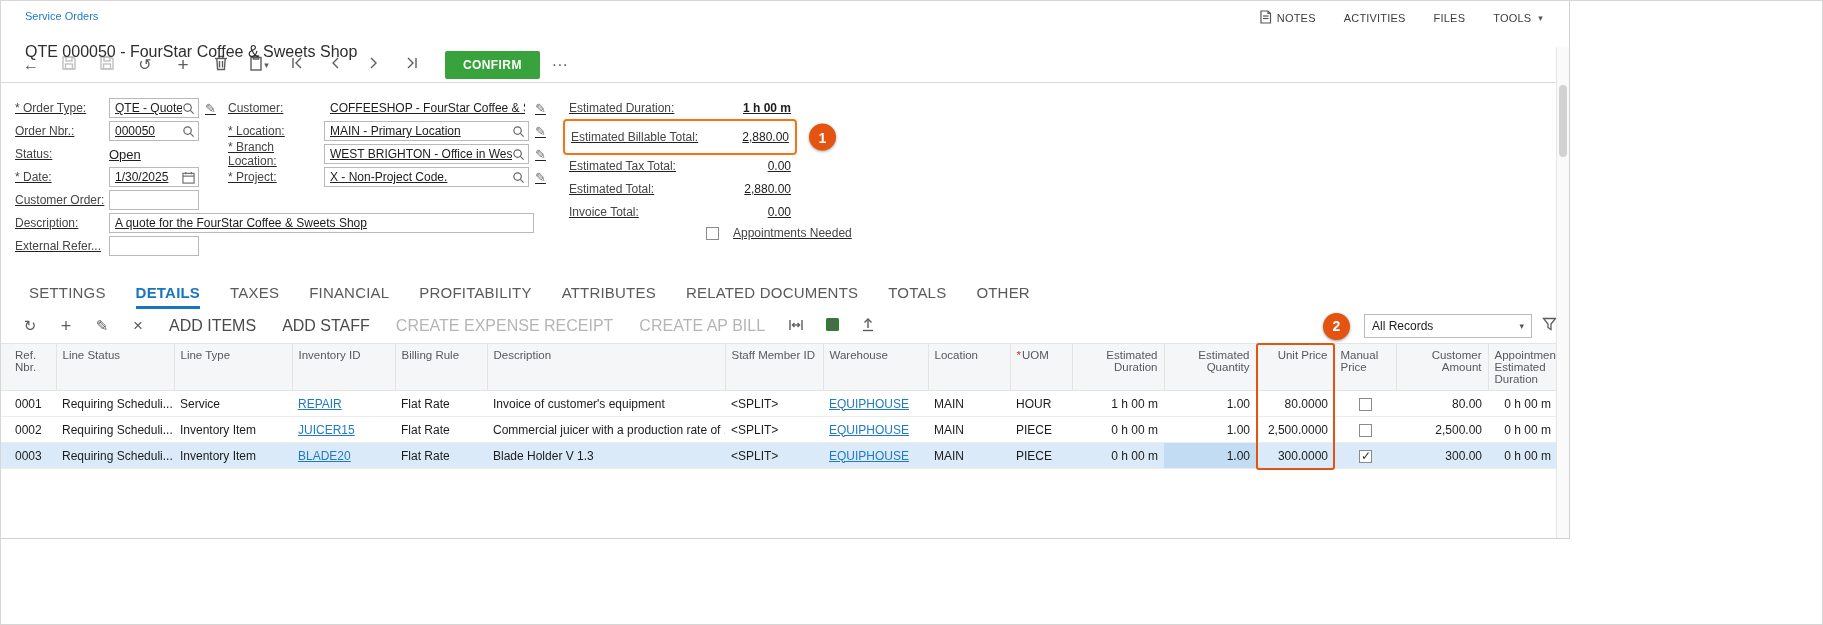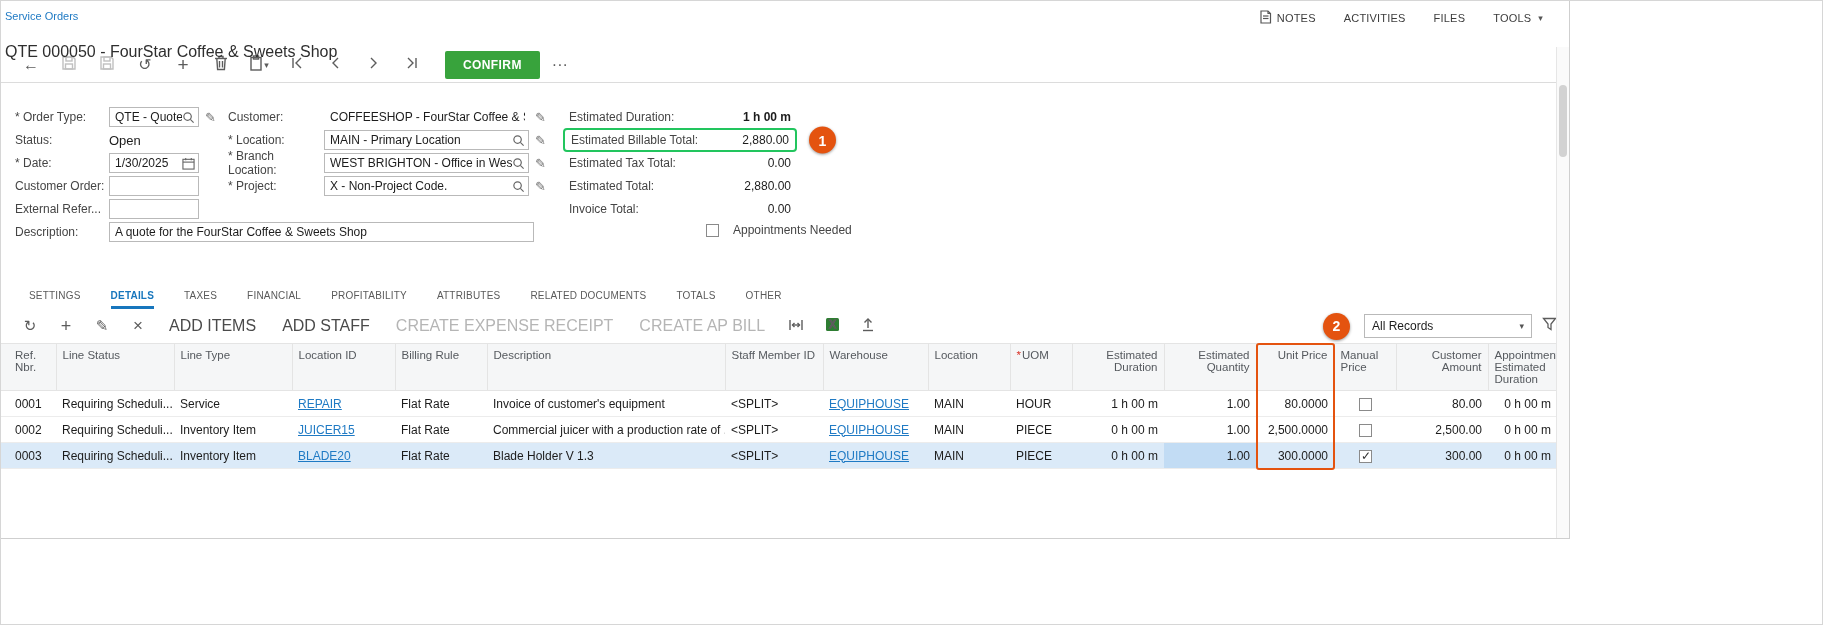--- a/index.html
+++ b/index.html
@@ -6,41 +6,41 @@
   html,body { margin:0; padding:0; }
   body {
     width:1823px; height:625px; background:#fff; position:relative;
     font-family:"Liberation Sans", sans-serif; color:#222;
     border:1px solid #d6d6d6; overflow:hidden;
   }
   .app { position:absolute; top:0; left:0; width:1569px; height:538px;
          border-right:1px solid #cfcfcf; border-bottom:1px solid #cfcfcf; background:#fff; }
 
   
-  .titlebar { position:relative; height:46px; padding:5px 4px 0; }
+  .titlebar { position:relative; height:46px; padding:5px 24px 0; }
   .breadcrumb { font-size:11px; color:#1f7ac4; text-decoration:none; cursor:pointer; }
   .page-title { font-size:16px; color:#2e2e2e; margin-top:19px; white-space:nowrap; }
   .top-actions { position:absolute; top:9px; right:26px; display:flex; align-items:center; gap:28px; }
   .top-action { display:flex; align-items:center; gap:5px; font-size:11px; color:#3c3c3c; cursor:pointer; letter-spacing:.2px; }
   .top-action svg { stroke:#555; fill:none; stroke-width:1.2; }
   .caret { font-size:9px; color:#555; margin-left:2px; }
 
   
   .toolbar { display:flex; align-items:center; height:36px; padding:0 12px; border-bottom:1px solid #dcdcdc; gap:2px; }
   .icon-btn { min-width:36px; height:30px; display:flex; align-items:center; justify-content:center;
               color:#5c5c5c; font-size:16px; cursor:pointer; border-radius:2px; }
   .icon-btn svg { stroke:#5c5c5c; fill:none; stroke-width:1.4; }
   .icon-btn.disabled, .icon-btn.disabled svg { color:#c0c0c0; stroke:#c0c0c0; cursor:default; }
   .btn-confirm { margin-left:14px; background:#38a33c; color:#fff; font-size:12px; font-weight:bold;
                  letter-spacing:.4px; border:none; padding:7px 18px; border-radius:2px; cursor:pointer; }
   .paste-caret { font-size:9px; color:#5c5c5c; margin-left:1px; }
 
   
   .form-area { position:relative; height:196px; }
-  .fcol { position:absolute; top:24px; }
+  .fcol { position:absolute; top:15px;text-decoration:underline; }
   .col-left { left:14px; }
   .col-mid  { left:227px; }
   .col-right{ left:568px; }
   .frow { display:flex; align-items:center; height:20px; margin-bottom:3px; }
   .flabel { font-size:12px; color:#454545; }
   .col-left .flabel { width:94px; }
   .col-mid  .flabel { width:96px; }
   .fbox { border:1px solid #b9b9b9; height:20px; display:flex; align-items:center;
           padding:0 3px 0 5px; font-size:12px; color:#1c1c1c; background:#fff; overflow:hidden; }
   .fval { flex:1; white-space:nowrap; overflow:hidden; }
@@ -49,32 +49,32 @@
   .ftext { font-size:13px; color:#1c1c1c; }
   .pencil { margin-left:6px; font-size:13px; color:#6f6f6f; cursor:pointer; }
   .mag svg, .cal svg { display:block; }
 
   
   .sumrow { position:relative; width:222px; display:flex; justify-content:space-between;
             align-items:center; height:20px; margin-bottom:3px; }
   .sumlabel { font-size:12px; color:#454545; }
   .sumval { font-size:12px; color:#1c1c1c; }
   .sumval.bold { font-weight:bold; }
-  .sumrow.highlight { border:2px solid #22c55e; border-radius:4px; height:24px; margin:-2px -6px 1px;
-                      padding:4px 6px; width:234px; }
+  .sumrow.highlight { border:2px solid #f97316; border-radius:4px; height:24px; margin:-2px -6px 1px;
+                      padding:16px 6px; width:234px; }
   .num-badge { width:27px; height:27px; border-radius:50%; background:#e4530f; color:#fff; font-size:14px;
                font-weight:bold; display:flex; align-items:center; justify-content:center;
                box-shadow:0 1px 3px rgba(0,0,0,.4); }
   .badge-1 { position:absolute; left:calc(100% + 14px); top:50%; transform:translateY(-50%); }
   .cbrow { display:flex; align-items:center; gap:14px; margin:4px 0 0 137px; }
   .cb { width:13px; height:13px; border:1px solid #8a8a8a; background:#fff; display:inline-block; }
 
   
   .tabs { display:flex; gap:30px; padding:0 0 0 28px; height:30px; align-items:flex-end; }
-  .tab { font-size:10px; color:#5a5a5a; padding-bottom:8px; cursor:pointer; letter-spacing:.2px; white-space:nowrap; }
+  .tab { font-size:15px; color:#5a5a5a; padding-bottom:8px; cursor:pointer; letter-spacing:.2px; white-space:nowrap; }
   .tab.active { color:#1776bd; font-weight:bold; border-bottom:3px solid #1776bd; padding-bottom:5px; }
 
   
   .grid-toolbar { display:flex; align-items:center; height:34px; padding:0 12px; gap:2px; }
   .gt-icon { min-width:34px; height:28px; display:flex; align-items:center; justify-content:center;
              color:#5c5c5c; font-size:15px; cursor:pointer; }
   .gt-icon svg { stroke:#5c5c5c; fill:none; stroke-width:1.4; }
   .txt-btn { font-size:16px; color:#4a4a4a; padding:0 12px; height:28px; line-height:28px; cursor:pointer; white-space:nowrap; }
   .txt-btn.disabled { color:#b5b5b5; cursor:default; }
   .gt-right { margin-left:auto; display:flex; align-items:center; gap:10px; }
@@ -219,20 +219,32 @@
           <span class="mag">
               <svg width="13" height="13" viewBox="0 0 14 14">
                 <circle cx="6" cy="6" r="4" stroke="#666" fill="none" stroke-width="1.3"></circle>
                 <line x1="9" y1="9" x2="12.5" y2="12.5" stroke="#666" stroke-width="1.3"></line>
               </svg>
             </span>
         </div>
         <span class="pencil">✎</span>
       </div>
       <div class="frow">
+        <span class="flabel">Order Nbr.:</span>
+        <div class="fbox w90">
+          <span class="fval">000050</span>
+          <span class="mag">
+              <svg width="13" height="13" viewBox="0 0 14 14">
+                <circle cx="6" cy="6" r="4" stroke="#666" fill="none" stroke-width="1.3"></circle>
+                <line x1="9" y1="9" x2="12.5" y2="12.5" stroke="#666" stroke-width="1.3"></line>
+              </svg>
+            </span>
+        </div>
+      </div>
+      <div class="frow">
         <span class="flabel">Status:</span>
         <span class="ftext">Open</span>
       </div>
       <div class="frow">
         <span class="flabel">* Date:</span>
         <div class="fbox w90">
           <span class="fval">1/30/2025</span>
           <span class="cal">
               <svg width="13" height="13" viewBox="0 0 14 14">
                 <rect x="1" y="2.5" width="12" height="10.5" stroke="#666" fill="none" stroke-width="1.2"></rect>
@@ -243,29 +255,29 @@
             </span>
         </div>
       </div>
       <div class="frow">
         <span class="flabel">Customer Order:</span>
         <div class="fbox w90">
           <span class="fval"></span>
         </div>
       </div>
       <div class="frow">
+        <span class="flabel">Description:</span>
+        <div class="fbox w425">
+          <span class="fval">A quote for the FourStar Coffee &amp; Sweets Shop</span>
+        </div>
+      </div>
+      <div class="frow">
         <span class="flabel">External Refer...</span>
         <div class="fbox w90">
           <span class="fval"></span>
-        </div>
-      </div>
-      <div class="frow">
-        <span class="flabel">Description:</span>
-        <div class="fbox w425">
-          <span class="fval">A quote for the FourStar Coffee &amp; Sweets Shop</span>
         </div>
       </div>
     </div>
 
     <div class="fcol col-mid">
       <div class="frow">
         <span class="flabel">Customer:</span>
         <div class="fbox w205 noborder">
           <span class="fval">COFFEESHOP - FourStar Coffee &amp; Swee</span>
         </div>
@@ -424,21 +436,21 @@
         <col style="width:78px">
           <col style="width:62px">
           <col style="width:92px">
           <col style="width:69px">
       </colgroup>
       <thead>
         <tr>
           <th>Ref. Nbr.</th>
           <th>Line Status</th>
           <th>Line Type</th>
-          <th>Location ID</th>
+          <th>Inventory ID</th>
           <th>Billing Rule</th>
           <th>Description</th>
           <th>Staff Member ID</th>
           <th>Warehouse</th>
           <th>Location</th>
           <th><span class="req">*</span><span>UOM</span></th>
           <th class="r">Estimated Duration</th>
           <th class="r">Estimated Quantity</th>
           <th class="r">Unit Price</th>
           <th>Manual Price</th>

